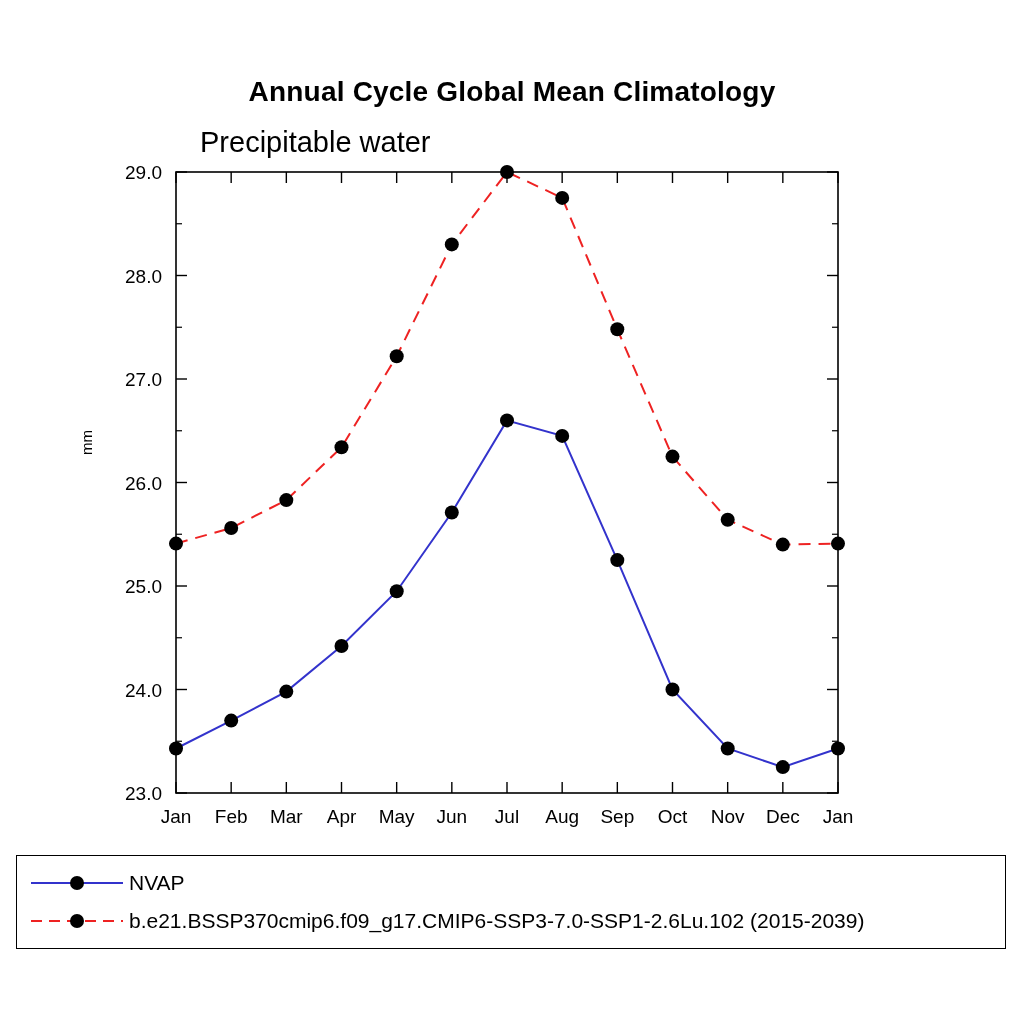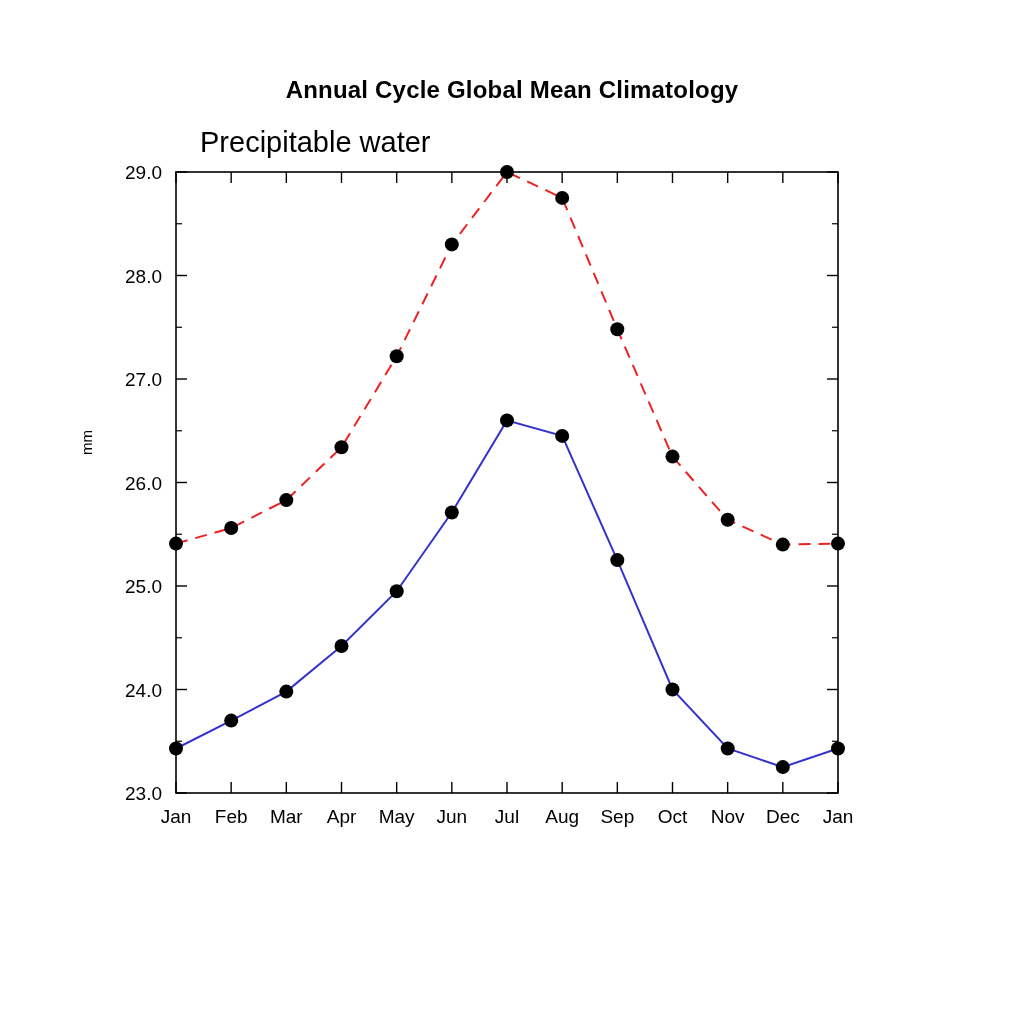--- a/index.html
+++ b/index.html
@@ -20,21 +20,21 @@
     left: 0; top: 0;
     width: 1024px;
     height: 1024px;
   }
   .title {
     position: absolute;
     left: 0;
     top: 76px;
     width: 1024px;
     text-align: center;
-    font-size: 24px;
+    font-size: 28px;
     font-weight: bold;
     letter-spacing: 0.2px;
   }
   .subtitle {
     position: absolute;
     left: 200px;
     top: 126px;
     font-size: 29px;
     font-weight: normal;
   }
@@ -204,14 +204,30 @@
         <circle cx="507.0" cy="172.0" r="7" fill="#000000"></circle>
         <circle cx="562.2" cy="197.9" r="7" fill="#000000"></circle>
         <circle cx="617.3" cy="329.3" r="7" fill="#000000"></circle>
         <circle cx="672.5" cy="456.6" r="7" fill="#000000"></circle>
         <circle cx="727.7" cy="519.8" r="7" fill="#000000"></circle>
         <circle cx="782.8" cy="544.6" r="7" fill="#000000"></circle>
         <circle cx="838.0" cy="543.6" r="7" fill="#000000"></circle>
       </g>
   </svg>
 
+  <div class="legend-box">
+    <div class="legend-row r0">
+      <svg class="legend-sample">
+        <line x1="0" y1="17" x2="92" y2="17" stroke="#3333cc" stroke-width="2"></line>
+        <circle cx="46" cy="17" r="7" fill="#000000"></circle>
+      </svg>
+      <div class="legend-label">NVAP</div>
+    </div>
+    <div class="legend-row r1">
+      <svg class="legend-sample">
+        <line x1="0" y1="17" x2="92" y2="17" stroke="#ee2222" stroke-width="2" stroke-dasharray="11,7"></line>
+        <circle cx="46" cy="17" r="7" fill="#000000"></circle>
+      </svg>
+      <div class="legend-label">b.e21.BSSP370cmip6.f09_g17.CMIP6-SSP3-7.0-SSP1-2.6Lu.102 (2015-2039)</div>
+    </div>
+  </div>
 
 </div>
 
 </body></html>

